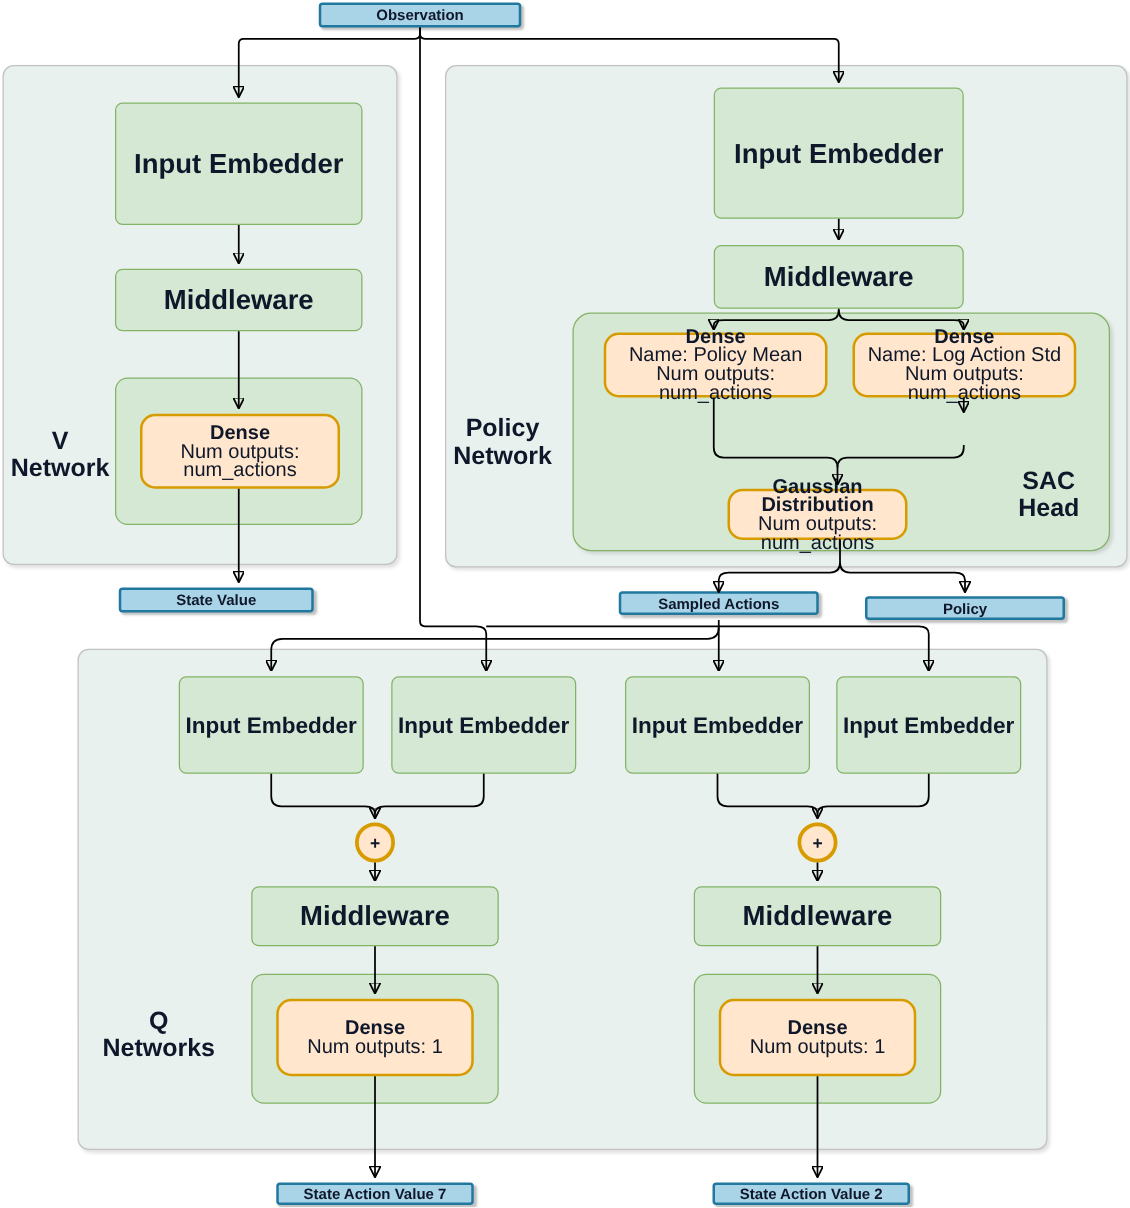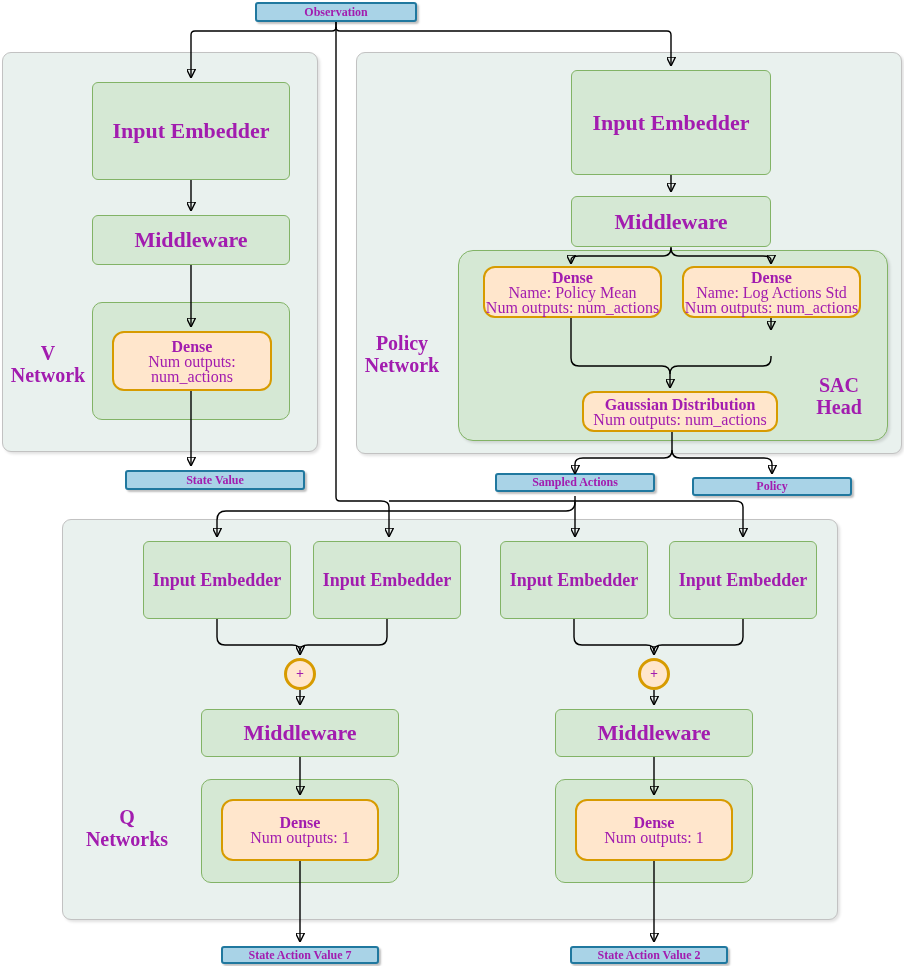--- a/index.html
+++ b/index.html
@@ -1,18 +1,18 @@
 <!DOCTYPE html>
 <html style="--node-green-fill: #d5e8d4; --node-green-stroke: #82b366; --container-fill: #e9f1ee; --container-stroke: #c2c2c2; --orange-fill: #ffe6cc; --orange-stroke: #d79b00; --blue-fill: #a9d3e7; --blue-stroke: #20789f; --arrow: #000000;"><head>
 <meta charset="utf-8">
 <style>
   html,body{margin:0;padding:0;background:#ffffff;}
   .canvas{
     position:relative;width:904px;height:966px;background:#ffffff;
-    font-family:Liberation Serif, serif;color:#a21caf;overflow:hidden;
+    font-family:Liberation Sans, sans-serif;color:#0f172a;overflow:hidden;
   }
   .abs{position:absolute;box-sizing:border-box;}
   
   .container{
     position:absolute;box-sizing:border-box;
     background:var(--container-fill,#e9f1ee);
     border:1.5px solid var(--container-stroke,#c2c2c2);
     border-radius:9px;
     box-shadow:2px 2px 3px rgba(0,0,0,0.12);
   }
@@ -122,44 +122,44 @@
   <div class="section-label" style="left:8px;top:342px;width:80px">
     <div>V</div>
     <div>Network</div>
   </div>
   <div class="node green big" style="left:92px;top:82px;width:198px;height:98px">Input Embedder</div>
   <div class="node green big" style="left:92px;top:215px;width:198px;height:50px">Middleware</div>
   <div class="node orange" style="left:112px;top:331px;width:160px;height:60px">
     <div class="mini-title">Dense</div>
     <div class="mini">Num outputs: num_actions</div>
   </div>
-  <div class="node blue" style="left:125px;top:470px;width:180px;height:20px">State Value</div>
+  <div class="node blue" style="left:95px;top:470px;width:156px;height:20px">State Value</div>
 
   <div class="section-label" style="left:352px;top:332px;width:100px">
     <div>Policy</div>
     <div>Network</div>
   </div>
   <div class="node green big" style="left:571px;top:70px;width:200px;height:105px">Input Embedder</div>
   <div class="node green big" style="left:571px;top:196px;width:200px;height:51px">Middleware</div>
 
   <div class="section-label" style="left:795px;top:374px;width:88px">
     <div>SAC</div>
     <div>Head</div>
   </div>
   <div class="node orange" style="left:483px;top:266px;width:179px;height:52px">
     <div class="mini-title">Dense</div>
     <div class="mini">Name: Policy Mean</div>
     <div class="mini">Num outputs: num_actions</div>
   </div>
   <div class="node orange" style="left:682px;top:266px;width:179px;height:52px">
     <div class="mini-title">Dense</div>
-    <div class="mini">Name: Log Actions Std</div>
+    <div class="mini">Name: Log Action Std</div>
     <div class="mini">Num outputs: num_actions</div>
   </div>
-  <div class="node orange" style="left:582px;top:391px;width:196px;height:41px">
+  <div class="node orange" style="left:582px;top:391px;width:144px;height:41px">
     <div class="mini-title">Gaussian Distribution</div>
     <div class="mini">Num outputs: num_actions</div>
   </div>
   <div class="node blue" style="left:495px;top:473px;width:160px;height:19px">Sampled Actions</div>
   <div class="node blue" style="left:692px;top:477px;width:160px;height:19px">Policy</div>
 
   <div class="section-label" style="left:72px;top:806px;width:110px">
     <div>Q</div>
     <div>Networks</div>
   </div>

